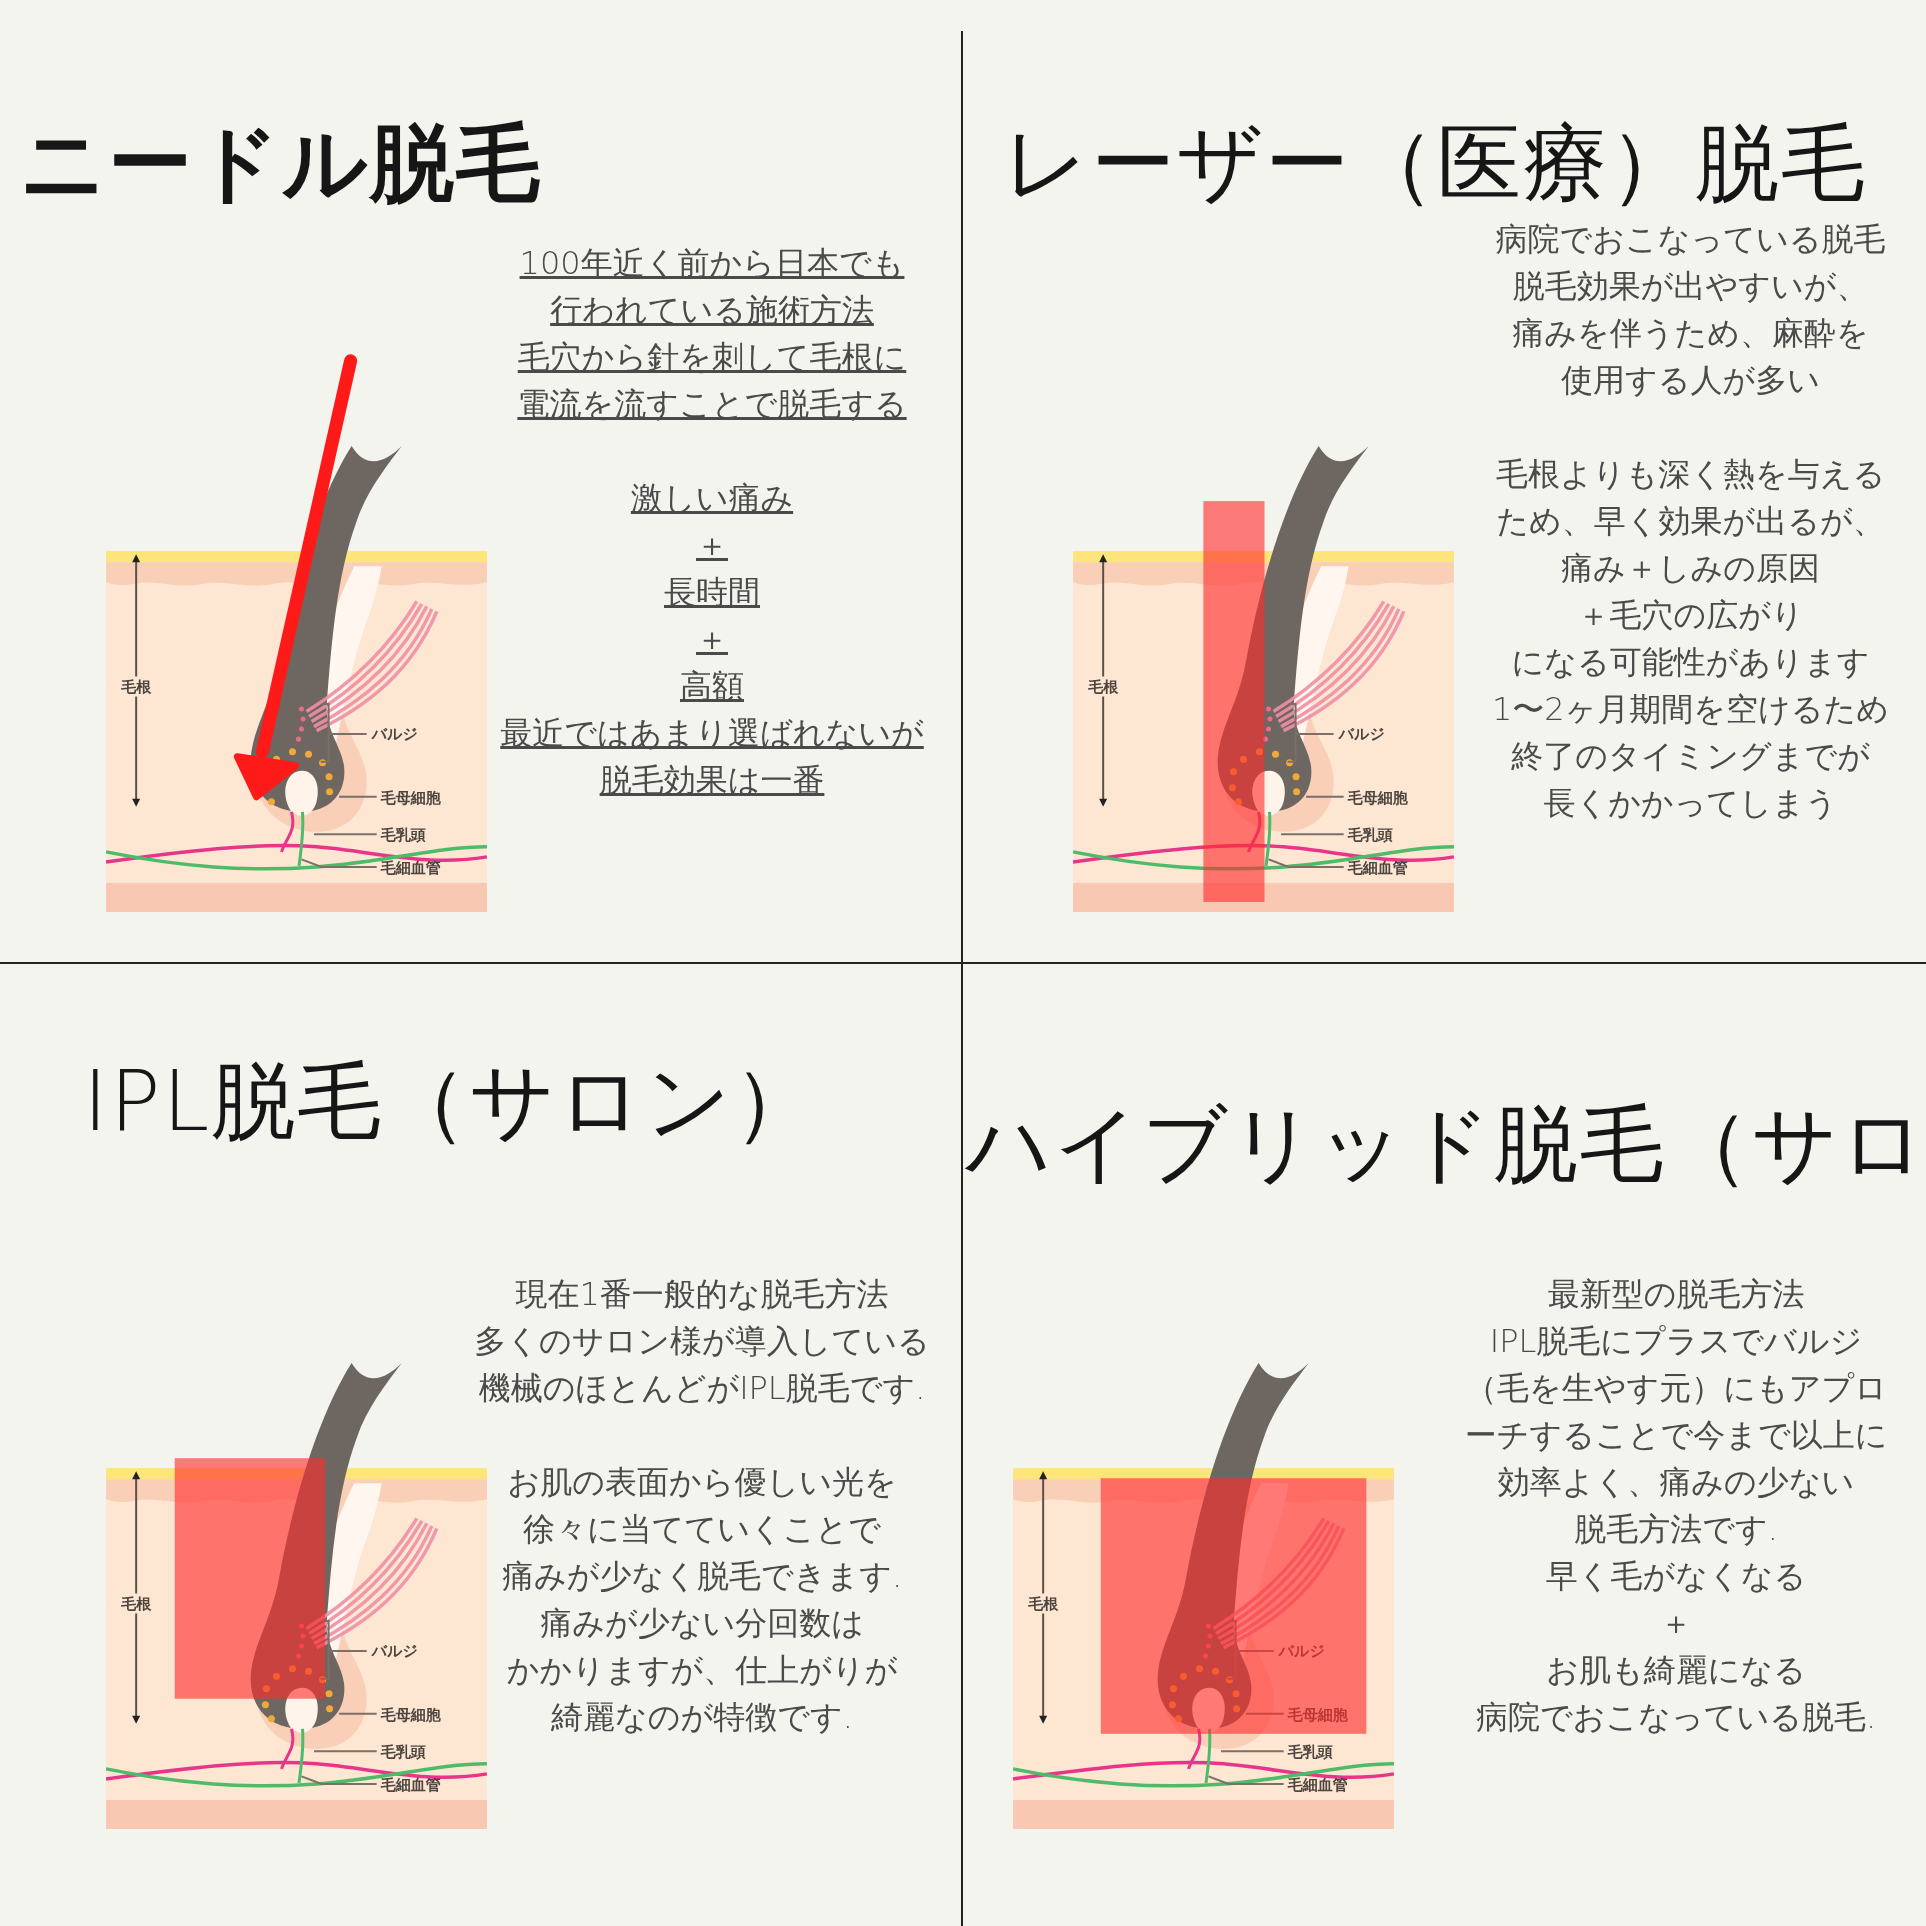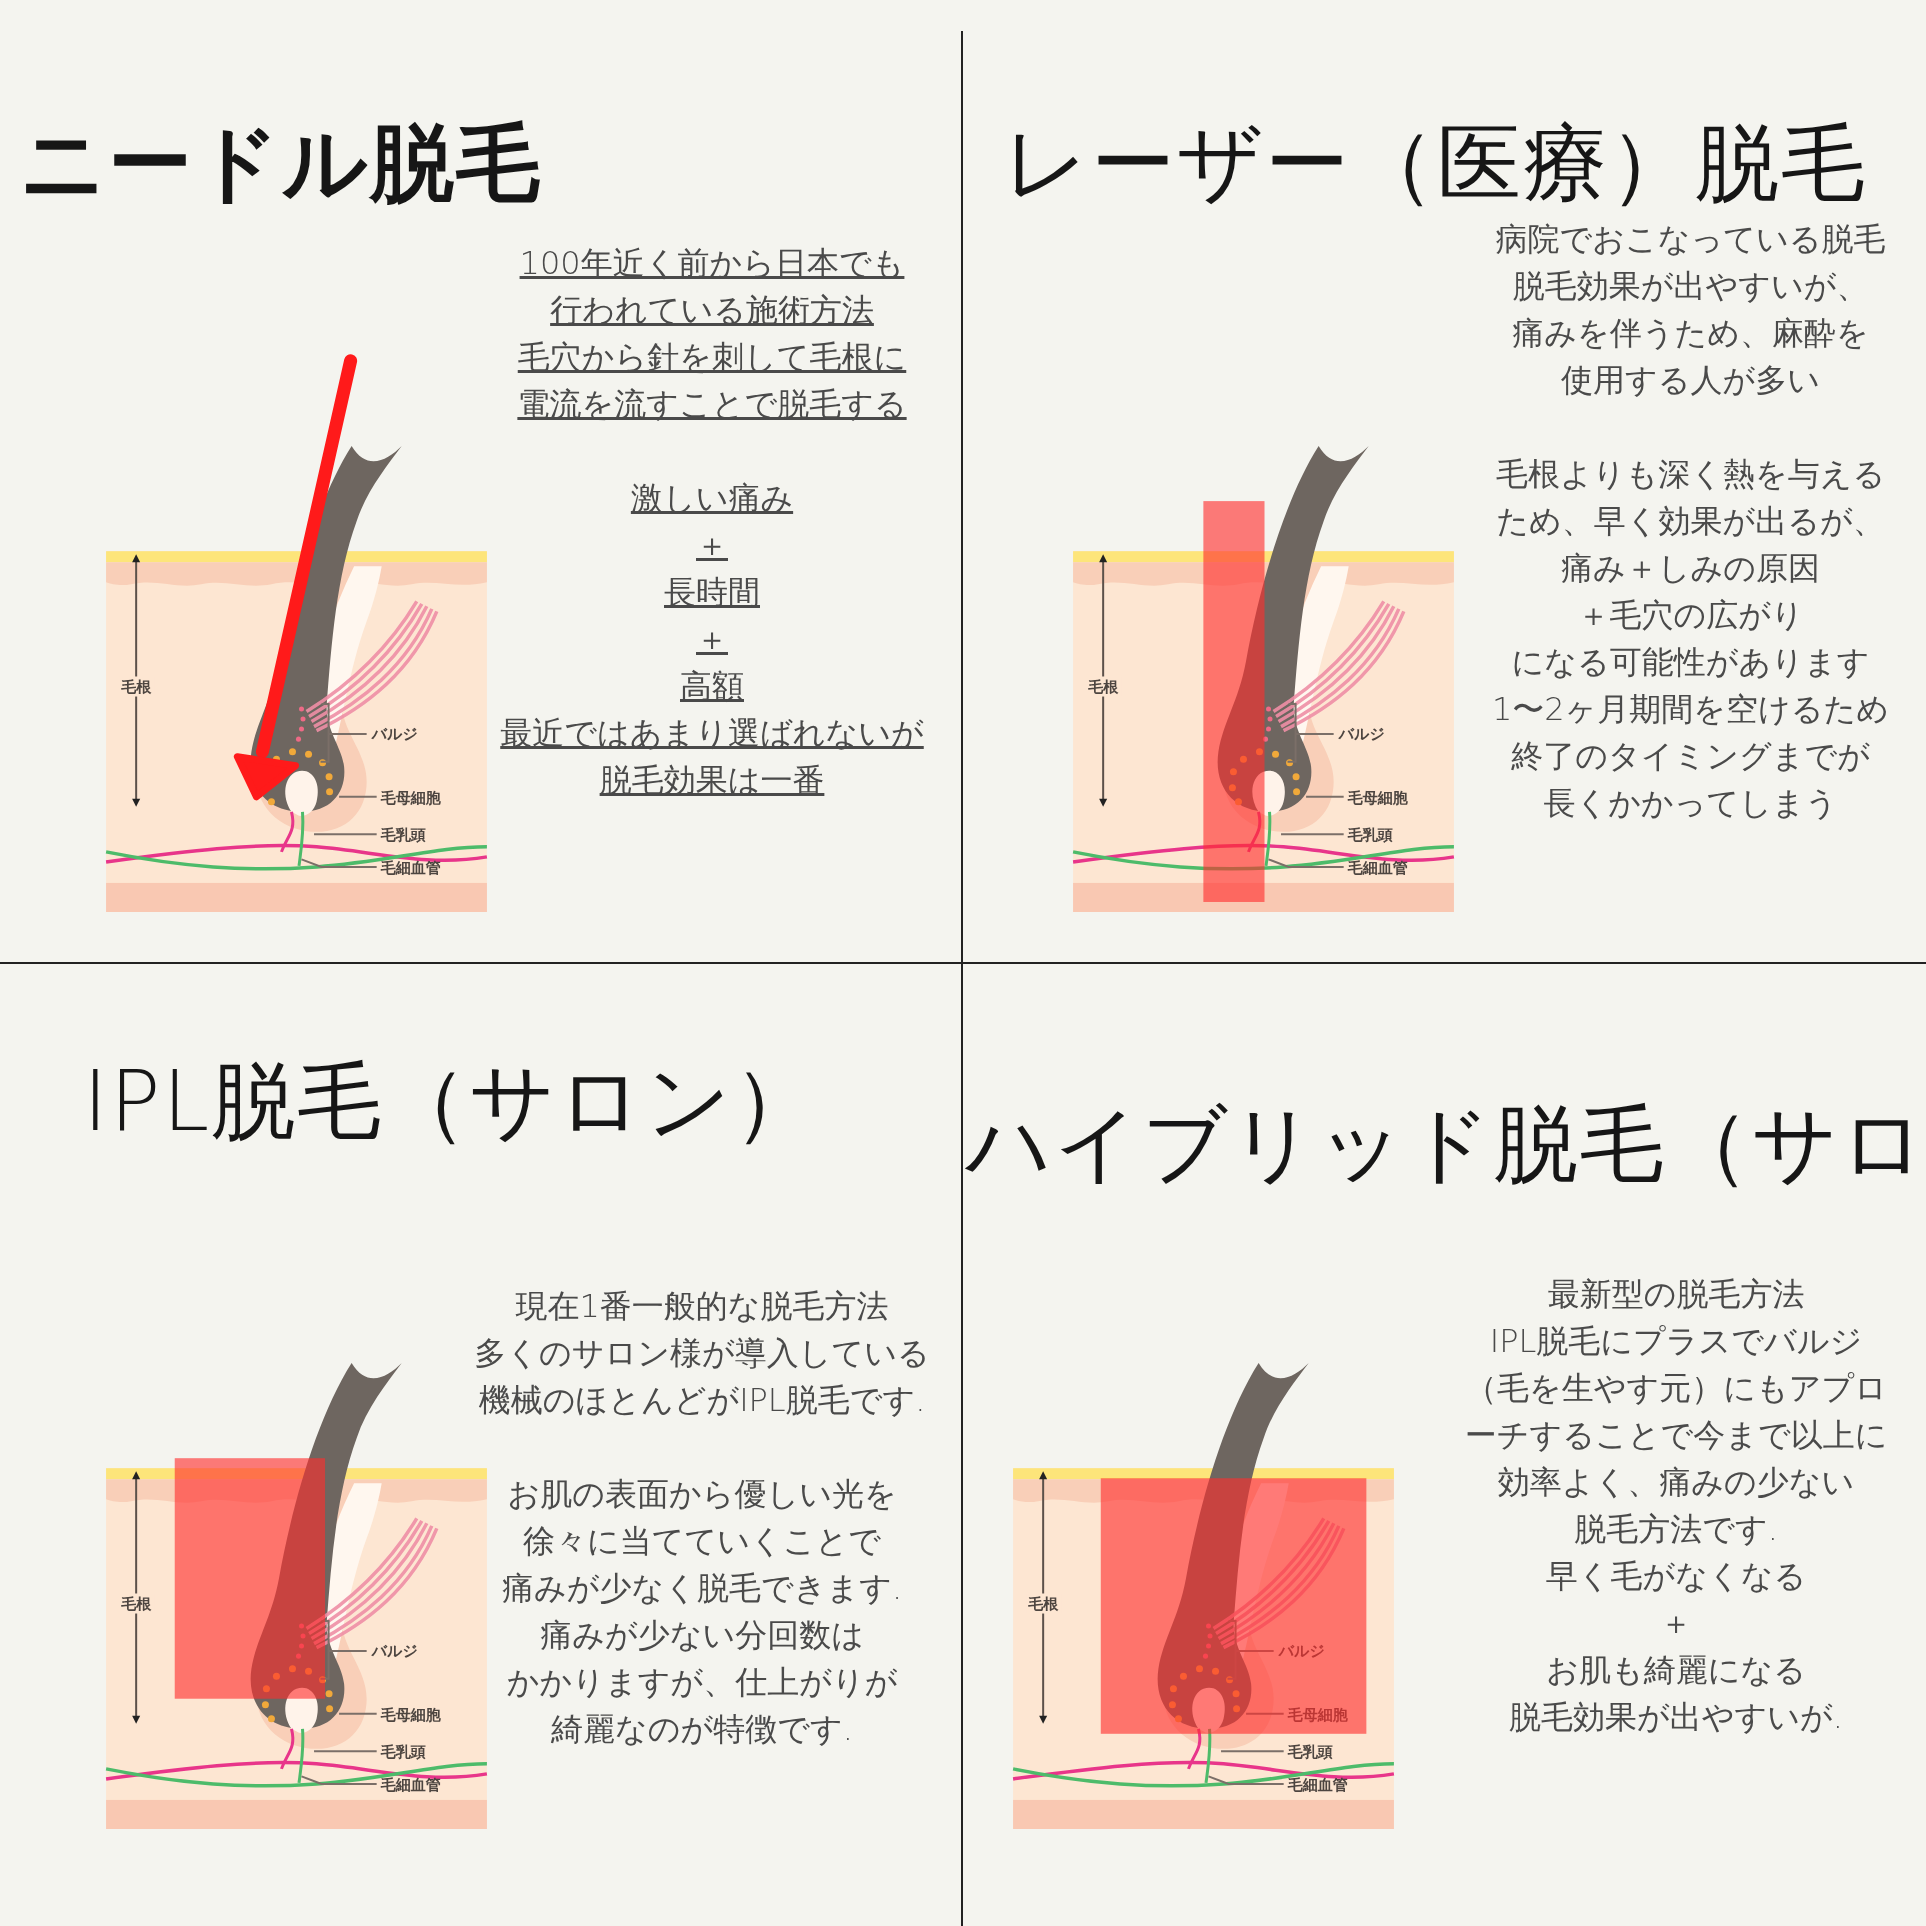--- a/index.html
+++ b/index.html
@@ -79,21 +79,21 @@
   <div class="diagram" style="left:1073px; top:451px;">
     <svg viewBox="0 0 760 920">
       <use href="#follicle"></use>
       <rect x="260" y="100" width="122" height="800" fill="#ff2d2d" opacity="0.62"></rect>
     </svg>
   </div>
 </section>
 
 <section>
   <h1 class="title" style="left:83px; top:1046px;margin-top:13px;">IPL脱毛（サロン）</h1>
-  <div class="desc" style="left:451px; width:502px; top:1271px;margin-top:12px;">
+  <div class="desc" style="left:451px; width:502px; top:1271px;">
     <span class="line">現在1番一般的な脱毛方法</span>
     <span class="line">多くのサロン様が導入している</span>
     <span class="line">機械のほとんどがIPL脱毛です.</span>
     <span class="line"></span>
     <span class="line">お肌の表面から優しい光を</span>
     <span class="line">徐々に当てていくことで</span>
     <span class="line">痛みが少なく脱毛できます.</span>
     <span class="line">痛みが少ない分回数は</span>
     <span class="line">かかりますが、仕上がりが</span>
     <span class="line">綺麗なのが特徴です.</span>
@@ -111,21 +111,21 @@
   <div class="desc" style="left:1435px; width:482px; top:1271px;">
     <span class="line">最新型の脱毛方法</span>
     <span class="line">IPL脱毛にプラスでバルジ</span>
     <span class="line">（毛を生やす元）にもアプロ</span>
     <span class="line">ーチすることで今まで以上に</span>
     <span class="line">効率よく、痛みの少ない</span>
     <span class="line">脱毛方法です.</span>
     <span class="line">早く毛がなくなる</span>
     <span class="line">＋</span>
     <span class="line">お肌も綺麗になる</span>
-    <span class="line">脱毛効果が出やすいが.</span>
+    <span class="line">病院でおこなっている脱毛.</span>
   </div>
   <div class="diagram" style="left:1013px; top:1368px;">
     <svg viewBox="0 0 760 920">
       <use href="#follicle"></use>
       <rect x="175" y="220" width="530" height="510" fill="#ff2d2d" opacity="0.62"></rect>
     </svg>
   </div>
 </section>
 
 <svg width="0" height="0" style="position:absolute">

